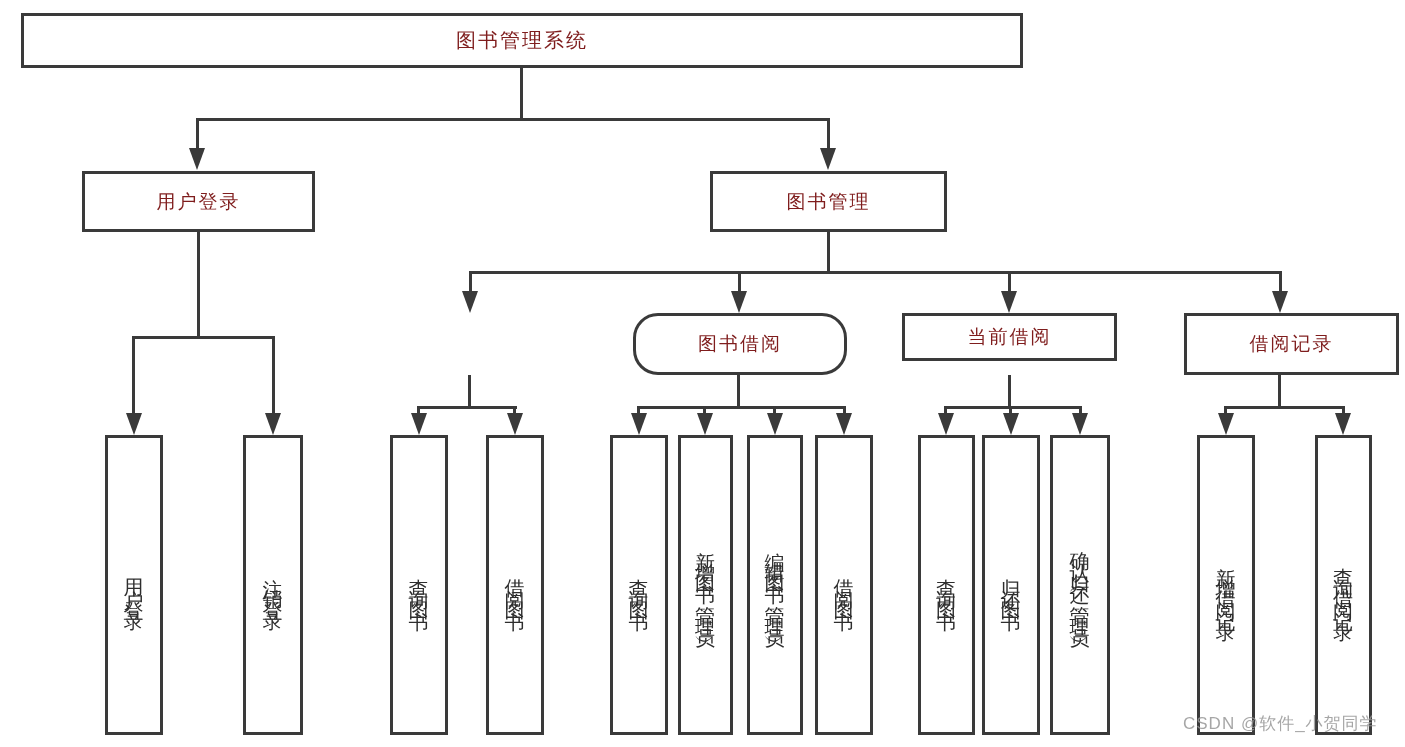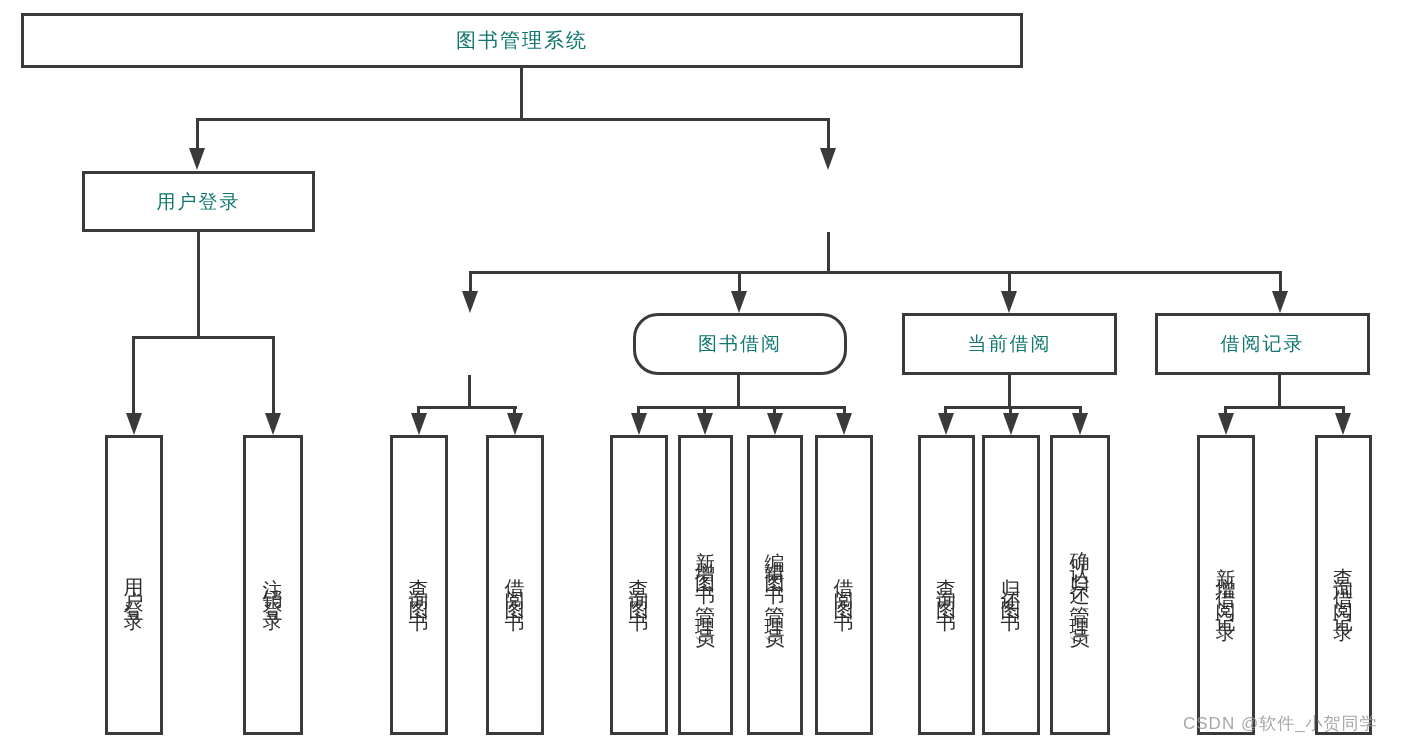--- a/index.html
+++ b/index.html
@@ -4,21 +4,21 @@
 <style>
   html,body{margin:0;padding:0;background:#ffffff;}
   .stage{
     position:relative;width:1405px;height:747px;background:#ffffff;overflow:hidden;
     font-family:"Liberation Sans",sans-serif;color:#2e2e2e;
   }
   .node{
     position:absolute;box-sizing:border-box;border:3px solid #3a3a3a;background:#ffffff;
     display:flex;align-items:center;justify-content:center;
   }
-  .hnode .lbl{font-size:19px;letter-spacing:2px;white-space:nowrap;color:#0f766e;}
+  .hnode .lbl{font-size:19px;letter-spacing:2px;white-space:nowrap;color:#7f1d1d;}
   .root .lbl{font-size:20px;}
   .leaf .lbl{
     writing-mode:vertical-rl;text-orientation:mixed;
     font-size:20px;letter-spacing:11px;line-height:1.1;color:#2e2e2e;
   }
   .h{position:absolute;height:3px;background:#3a3a3a;}
   .v{position:absolute;width:3px;background:#3a3a3a;}
   .ah{
     position:absolute;width:0;height:0;
     border-left:8px solid transparent;border-right:8px solid transparent;
@@ -34,28 +34,31 @@
 
 <div class="stage">
 
   <div class="node hnode root" style="left:21px;top:13px;width:1002px;height:55px;">
     <span class="lbl">图书管理系统</span>
   </div>
 
   <div class="node hnode" style="left:82px;top:171px;width:233px;height:61px;">
     <span class="lbl">用户登录</span>
   </div>
+  <div class="node hnode" style="left:710px;top:171px;width:237px;height:61px;">
+    <span class="lbl">图书管理</span>
+  </div>
 
   <div class="node hnode" style="left:633px;top:313px;width:214px;height:62px;border-radius:25px;">
     <span class="lbl">图书借阅</span>
   </div>
-  <div class="node hnode" style="left:902px;top:313px;width:215px;height:62px;">
+  <div class="node hnode" style="left:902px;top:313px;width:215px;height:48px;">
     <span class="lbl">当前借阅</span>
   </div>
-  <div class="node hnode" style="left:1155px;top:313px;width:215px;height:62px;">
+  <div class="node hnode" style="left:1184px;top:313px;width:215px;height:62px;">
     <span class="lbl">借阅记录</span>
   </div>
 
   <div class="node leaf" style="left:105px;top:435px;width:58px;height:300px;">
     <span class="lbl">用户登录</span>
   </div>
   <div class="node leaf" style="left:243px;top:435px;width:60px;height:300px;">
     <span class="lbl">注销登录</span>
   </div>
 

